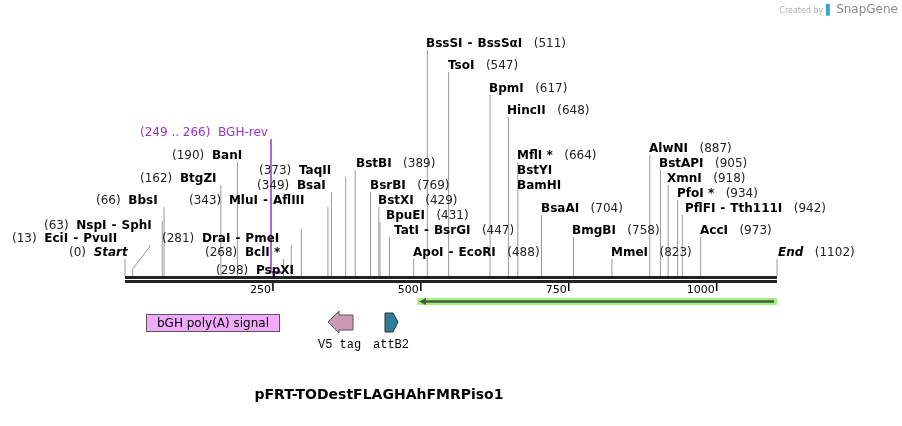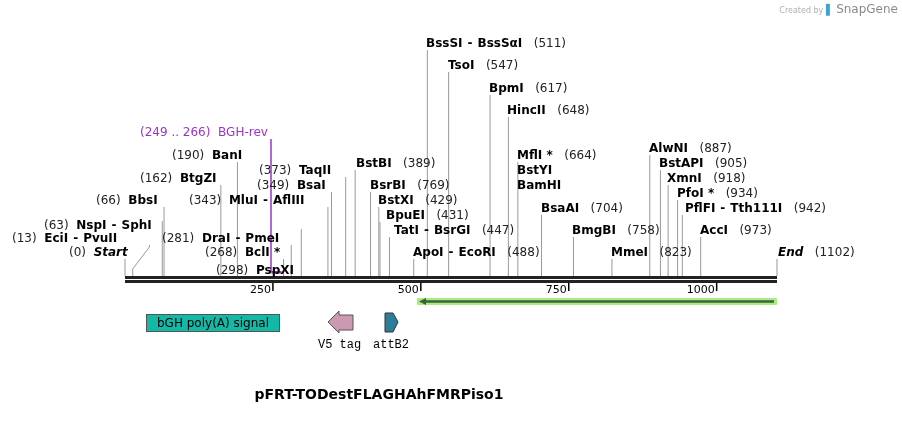--- a/index.html
+++ b/index.html
@@ -14,21 +14,21 @@
   .lbl.primer .pos { color:#9933cc; }
   .lbl .it { font-style:italic; font-weight:bold; }
   .credit { position:absolute; right:4px; top:2px; font-size:8px; color:#b0b0b0; }
   .credit .brand { color:#8a8a8a; font-size:12px; }
   .title { position:absolute; left:0; width:758px; text-align:center; top:386px;
            font-size:14px; font-weight:bold; }
   .subtitle { position:absolute; left:0; width:902px; text-align:center; top:404px;
               font-size:11px; }
   .tick-label { position:absolute; font-size:11px; top:283px; }
   .feat-box { position:absolute; left:146px; top:314px; width:132px; height:16px;
-              background:#14b8a6; border:1px solid #555; font-size:12px; line-height:16px;
+              background:#f0abfc; border:1px solid #555; font-size:12px; line-height:16px;
               text-align:center; font-family:"DejaVu Sans", sans-serif; }
   .feat-lbl { position:absolute; font-size:12px; top:338px;font-family:Liberation Mono, monospace; }
 </style>
 </head>
 <body>
 
 <div id="map">
   <svg id="map-svg" width="902" height="426" style="position:absolute;left:0;top:0">
       <rect x="125" y="276" width="652" height="3" fill="#222"></rect>
       <rect x="125" y="280" width="652" height="3" fill="#222"></rect>

